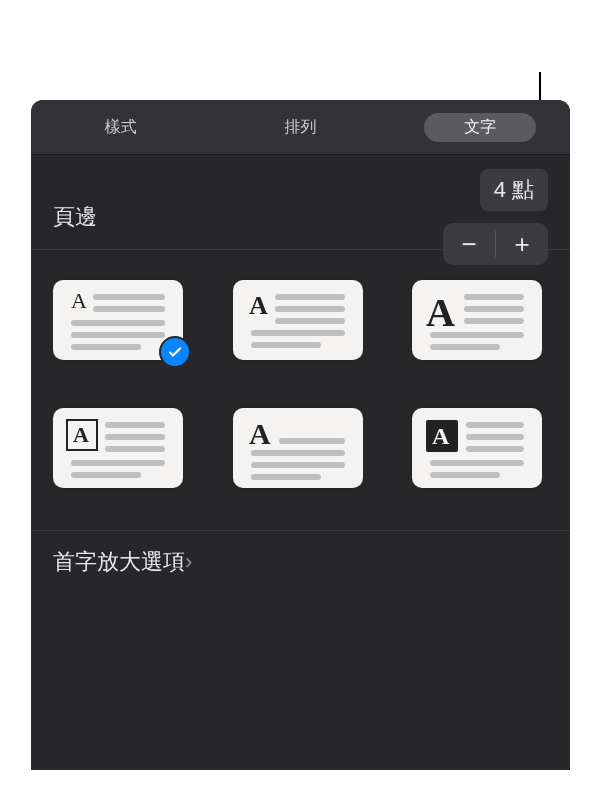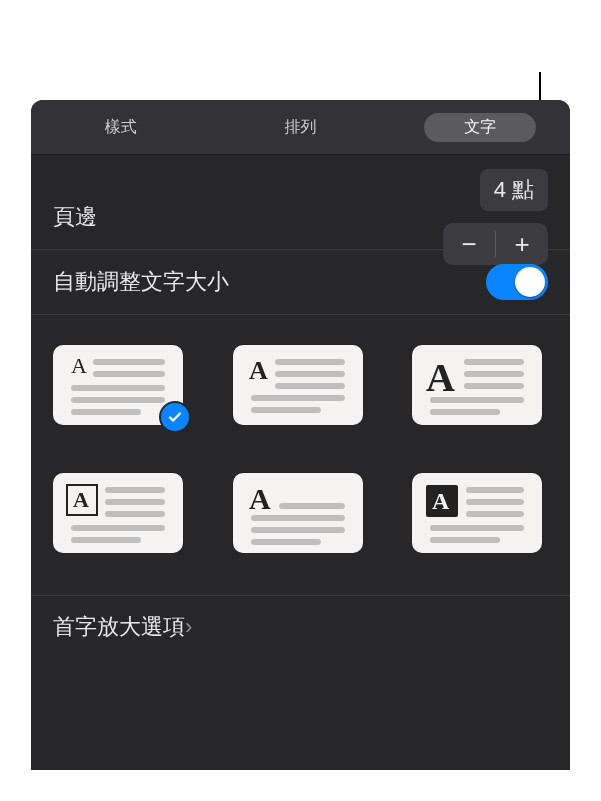--- a/index.html
+++ b/index.html
@@ -218,26 +218,20 @@
             <span>−</span>
           </div>
           <div class="stepper-sep"></div>
           <div class="stepper-btn">
             <span>+</span>
           </div>
         </div>
       </div>
     </div>
 
-    <div class="row">
-      <div class="row-label">自動調整文字大小</div>
-      <div class="toggle">
-        <div class="knob"></div>
-      </div>
-    </div>
 
 
     <div class="grid-wrap">
       <div class="grid">
 
         <div class="tile">
           <svg viewBox="0 0 130 80">
             <text x="18" y="28" font-size="22" font-family="serif" fill="#222">A</text>
             <rect x="40" y="14" width="72" height="6" rx="3" fill="#bfbfbf"></rect>
             <rect x="40" y="26" width="72" height="6" rx="3" fill="#bfbfbf"></rect>

